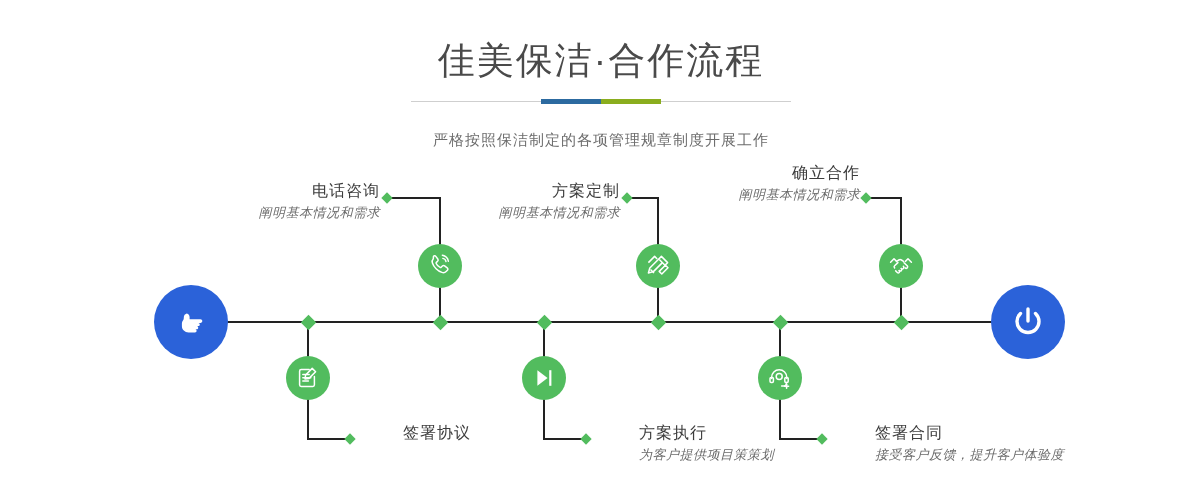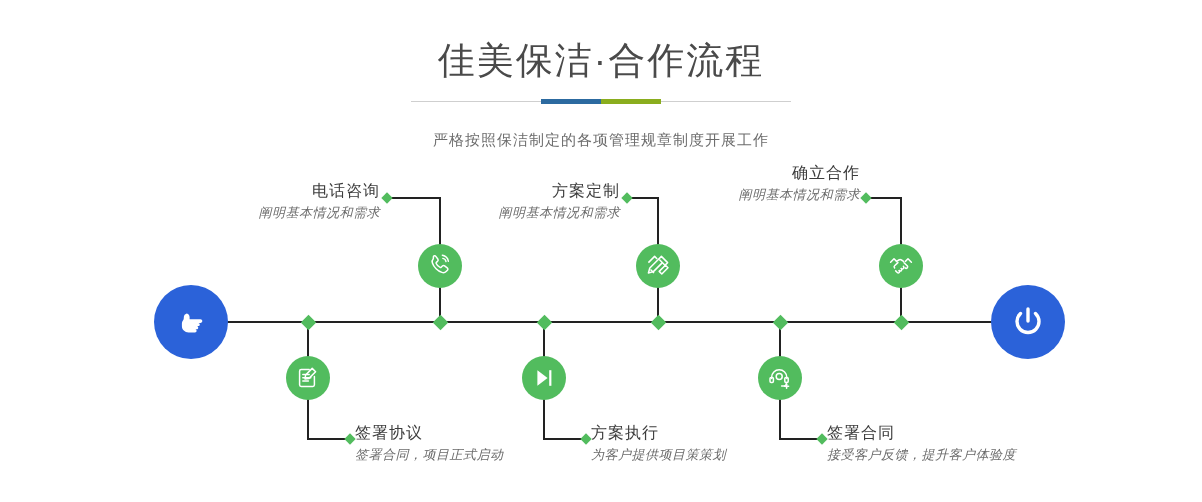--- a/index.html
+++ b/index.html
@@ -83,21 +83,21 @@
   .label .l-title {
     font-size:16px; line-height:22px; color:#3d3d3d; letter-spacing:1px;
     white-space:nowrap;
   }
   .label .l-desc {
     font-size:13px; line-height:22px; color:#6b6b6b; letter-spacing:0.5px;
     white-space:nowrap;
     font-style:italic;
   }
   .label.up   { text-align:right; }
-  .label.down { text-align:left; }
+  .label.down { text-align:left;margin-left:48px; }
 </style>
 </head>
 <body>
 
 <div id="header">
   <div id="page-title">佳美保洁·合作流程</div>
   <div id="divider">
     <div class="rule"></div>
     <div class="seg-blue"></div>
     <div class="seg-green"></div>
@@ -203,21 +203,20 @@
           <path d="M7.8 9.6h6.4"></path>
           <path d="M7.8 12.8h8"></path>
           <path d="M7.8 16h5.6"></path>
           <path d="M17.2 3.4l3.4 3.4-6.6 6.6-4 0.6 0.6-4z"></path>
         </g>
       </svg>
     </span>
   </div>
   <div class="label down" style="left:355px; top:272px; width:340px;">
     <div class="l-title">签署协议</div>
-    <div class="l-desc">签署合同，项目正式启动</div>
   </div>
 
   <div class="vline" style="left:543px; top:172px; height:117px;"></div>
   <div class="hline" style="left:543px; top:288px; width:43px;"></div>
   <div class="diamond small" style="left:582px; top:284.5px;"></div>
   <div class="diamond" style="left:538.5px; top:166.5px;"></div>
   <div class="node-icon" style="left:522px; top:206px;">
     <span>
       <svg width="26" height="26" viewBox="0 0 26 26">
         <path d="M6.4 5.2l10.2 7.8-10.2 7.8z" fill="#ffffff"></path>

